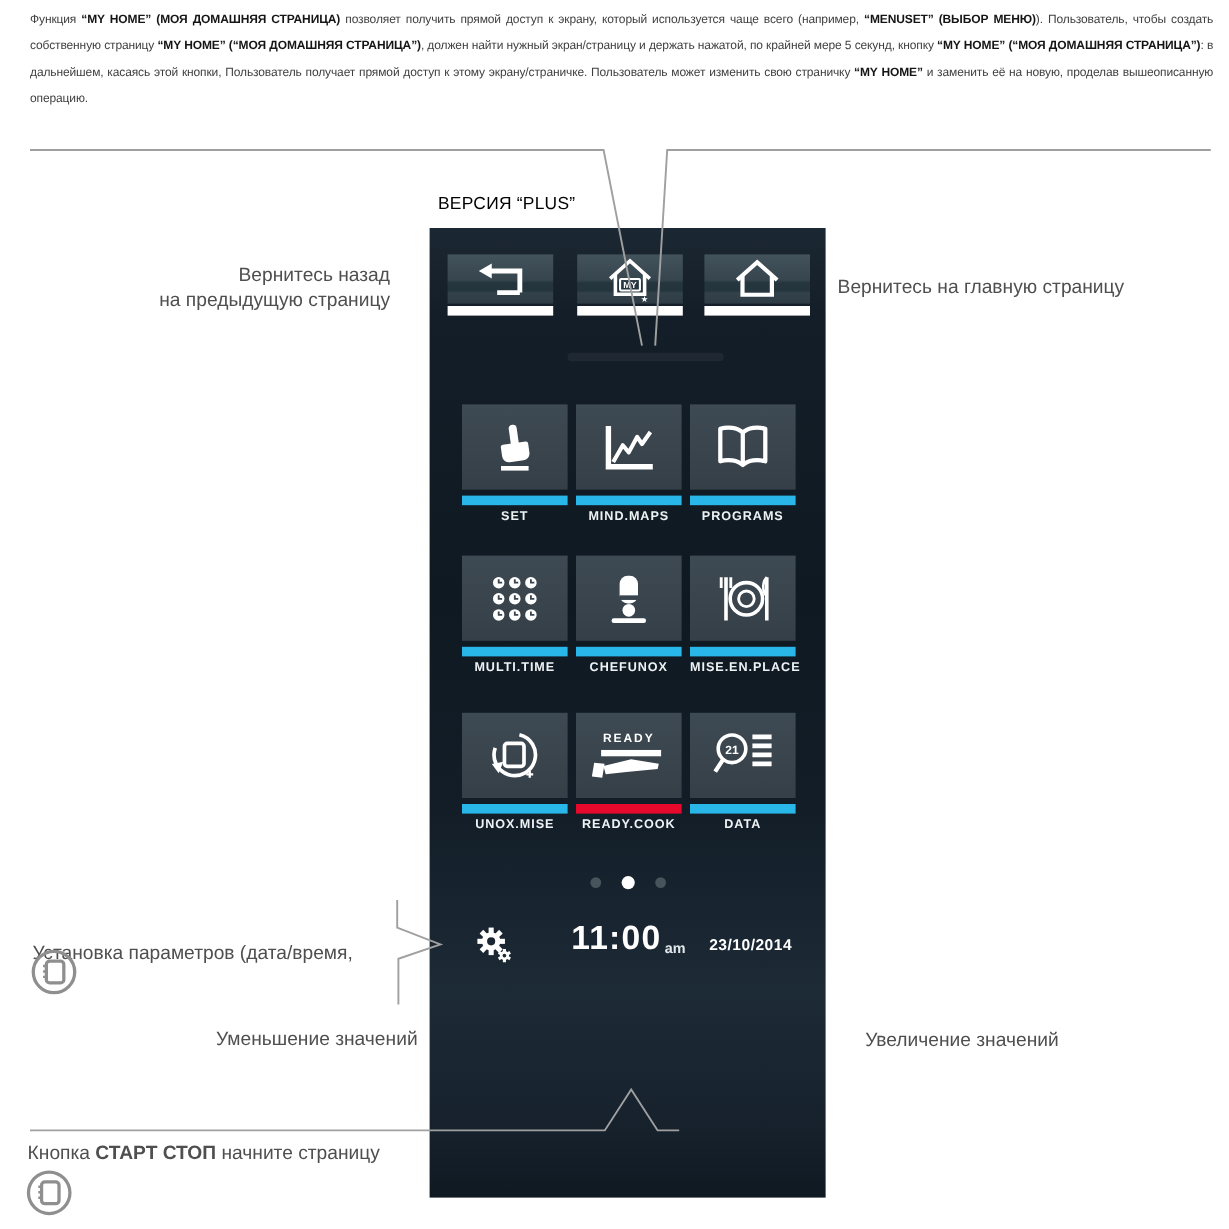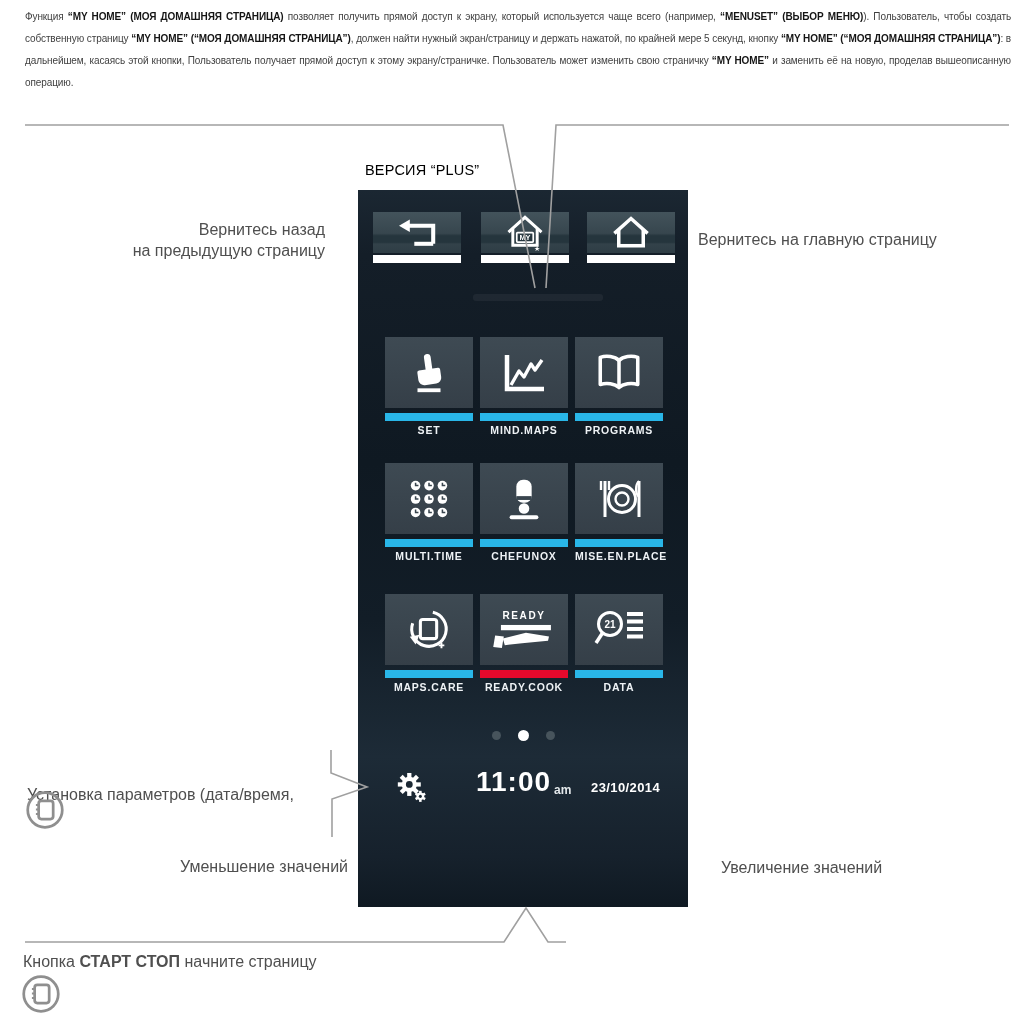--- a/index.html
+++ b/index.html
@@ -15,21 +15,21 @@
   .callouts{position:absolute;left:0;top:0;width:1024px;height:1024px;z-index:6;pointer-events:none;}
 
   .version-label{position:absolute;left:365px;top:162px;font-size:14.5px;font-weight:normal;color:#000000;letter-spacing:0.2px;z-index:3;}
 
   .ann{position:absolute;font-size:16px;color:#4f4f4f;line-height:21px;z-index:3;}
   .ann-right{text-align:right;}
 
   .manual-icon{position:absolute;z-index:3;}
 
   
-  .panel{position:absolute;left:358px;top:190px;width:330px;height:717px;z-index:2;
+  .panel{position:absolute;left:358px;top:190px;width:330px;height:808px;z-index:2;
     background:linear-gradient(180deg,#1b2732 0%,#141e28 9%,#0f1922 38%,#121d27 60%,#1d2b37 79%,#16212c 93%,#0f1922 100%);}
 
   .navrow{position:absolute;left:0;top:22px;width:330px;height:52px;}
   .navbtn{position:absolute;width:88px;}
   .btn-face{height:41px;display:flex;align-items:center;justify-content:center;
     background:linear-gradient(180deg,#43535b 0%,#37464e 52%,#25353d 58%,#25353d 74%,#33424a 78%,#2e3d45 100%);}
   .btn-bar{height:8px;background:#fff;margin-top:2px;}
 
   .gridrow{position:absolute;left:27px;width:278px;display:flex;gap:7px;}
   .tile{width:88px;}
@@ -234,21 +234,21 @@
       <div class="tile">
         <div class="tile-face">
           <svg viewBox="0 0 48 48" width="46" height="46">
             <rect x="15" y="13" width="17" height="20" rx="2.5" fill="none" stroke="#fff" stroke-width="3.2"></rect>
             <path d="M28,5.5 A18,18 0 1 1 7,17" fill="none" stroke="#fff" stroke-width="3.2"></path>
             <path d="M4,31 L14,29 L10,39 Z" fill="#fff"></path>
             <path d="M37,37 v6 M34,40 h6" stroke="#fff" stroke-width="2"></path>
           </svg>
         </div>
         <div class="tile-bar" style="background: rgb(41, 182, 232);"></div>
-        <div class="tile-label">MAPS.CARE</div>
+        <div class="tile-label">UNOX.MISE</div>
       </div>
       <div class="tile">
         <div class="tile-face">
           <div class="ss-text" style="letter-spacing:1.6px;">READY</div>
           <svg viewBox="0 0 64 26" width="62" height="25" style="margin-top:3px;">
             <rect x="8" y="1" width="52" height="5.5" fill="#fff"></rect>
             <path d="M10,15 L34,9 L58,13 L57,17.5 L30,20 L12,22 Z" fill="#fff"></path>
             <path d="M2,12 L11,13 L9,25 L0,24 Z" fill="#fff"></path>
           </svg>
         </div>

